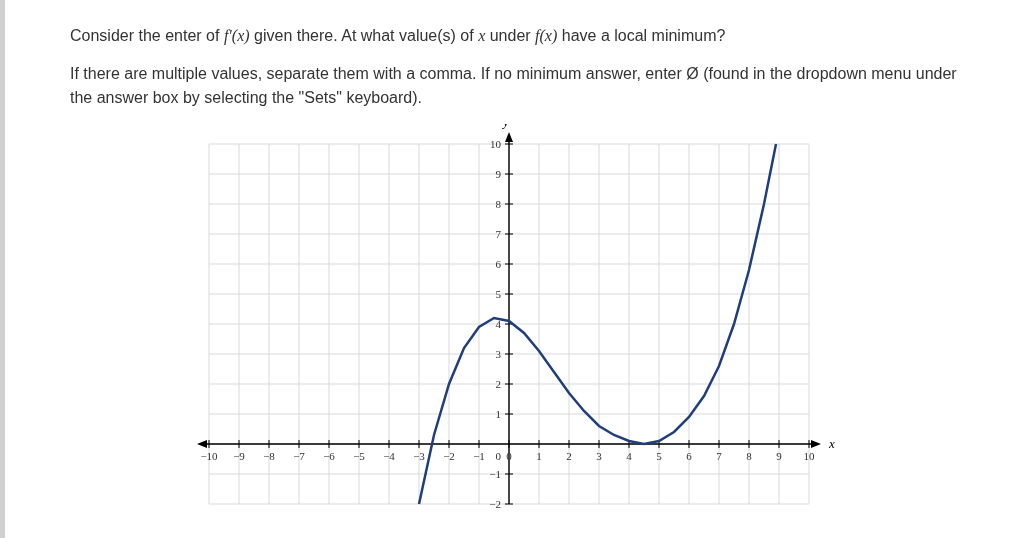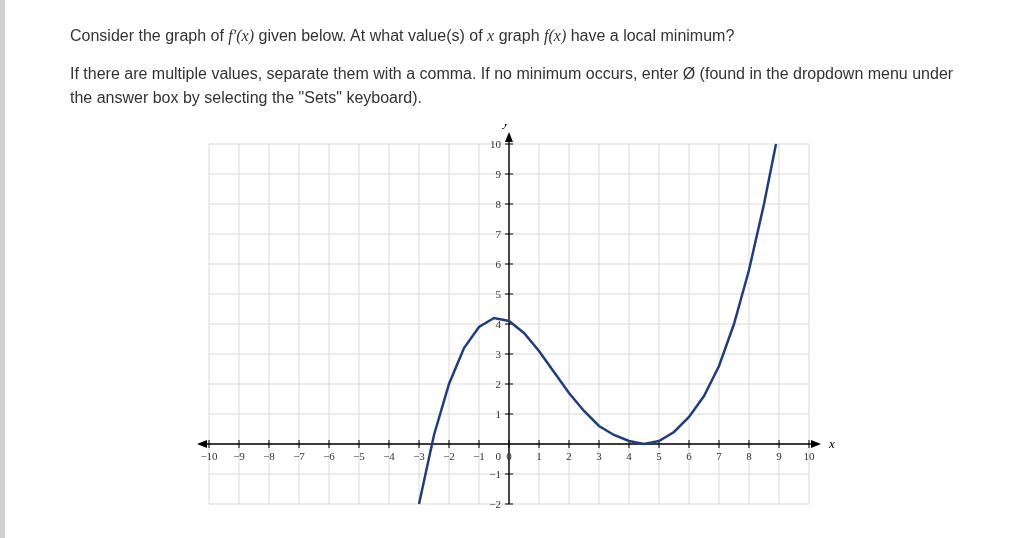--- a/index.html
+++ b/index.html
@@ -33,31 +33,31 @@
     margin-top: 10px;
   }
   svg { display: block; }
 </style>
 </head>
 <body>
 
 <div class="container">
 
   <div class="question-text">
-    <span>Consider the graph of </span>
+    <span>Consider the enter of </span>
     <span class="math">f′(x)</span>
-    <span> given below. At what value(s) of </span>
+    <span> given there. At what value(s) of </span>
     <span class="math">x</span>
-    <span> graph </span>
+    <span> under </span>
     <span class="math">f(x)</span>
     <span> have a local minimum?</span>
   </div>
 
   <div class="question-text">
-    <span>If there are multiple values, separate them with a comma. If no minimum occurs, enter </span>
+    <span>If there are multiple values, separate them with a comma. If no minimum answer, enter </span>
     <span>Ø</span>
     <span> (found in the dropdown menu under the answer box by selecting the "Sets" keyboard).</span>
   </div>
 
   <div class="chart-wrap">
     <svg id="chart-svg" width="660" height="400">
         <line x1="20" y1="380" x2="20" y2="20" stroke="#d9d9d9" stroke-width="1"></line>
         <line x1="50" y1="380" x2="50" y2="20" stroke="#d9d9d9" stroke-width="1"></line>
         <line x1="80" y1="380" x2="80" y2="20" stroke="#d9d9d9" stroke-width="1"></line>
         <line x1="110" y1="380" x2="110" y2="20" stroke="#d9d9d9" stroke-width="1"></line>

